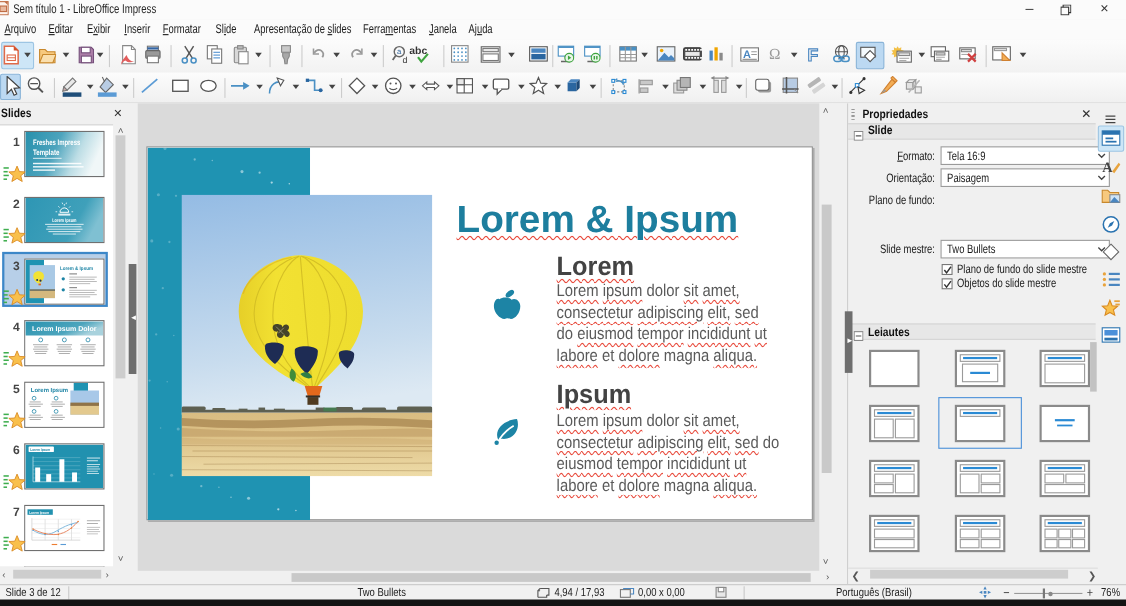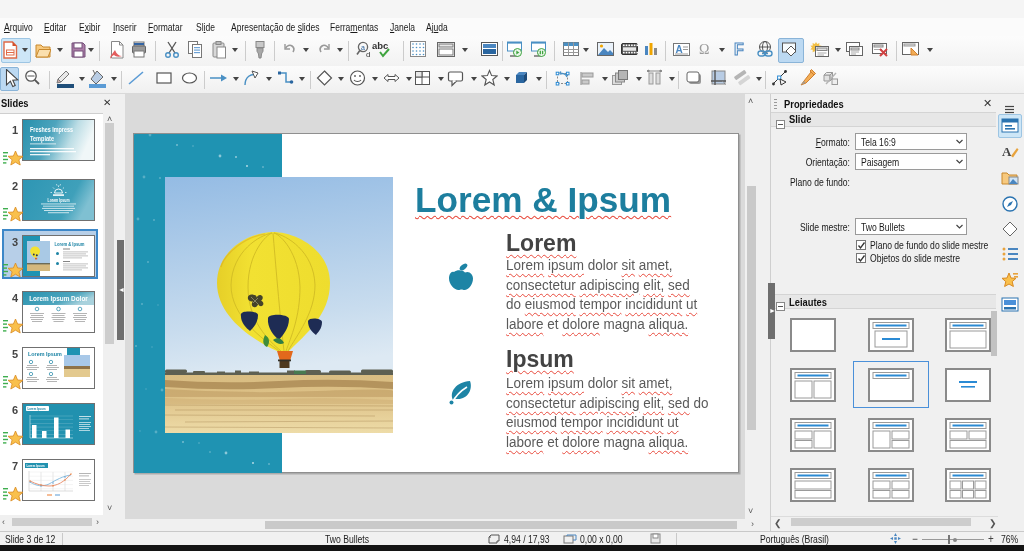--- a/index.html
+++ b/index.html
@@ -54,37 +54,51 @@
 #chsb { position:absolute; left:125px; top:425px; width:632px; height:12px; background:#f0f0f0; }
 #chsb .sbthumb { position:absolute; left:140px; top:2px; width:472px; height:8px; background:#c9c9c9; }
 
 .wavt,.wavh,.w { text-decoration:underline; text-decoration-style:wavy; text-decoration-color:#e84a3c; text-decoration-thickness:1px; text-underline-offset:3px; }
 .bodytxt { font-size:15.5px; line-height:19.6px; color:#5a5a5a; white-space:nowrap; transform:scaleX(0.87); transform-origin:0 0; }
 
 #sidebar { position:absolute; left:770px; top:0; width:254px; height:437px; background:#f0f0f0; border-left:1px solid #cfcfcf; }
 .shead { position:absolute; font-size:11px; font-weight:bold; color:#111; transform:scaleX(0.85); transform-origin:0 50%; white-space:nowrap; }
 .sband { position:absolute; left:0; width:225px; height:15px; background:#e7e7e7; border-top:1px solid #d4d4d4; border-bottom:1px solid #d4d4d4; }
 .slabel { position:absolute; font-size:11px; color:#1a1a1a; text-align:right; transform:scaleX(0.78); transform-origin:100% 50%; white-space:nowrap; }
-.sdrop { position:absolute; left:84px; width:112px; height:17px; background:#fff; border:1px solid #9a9a9a; font-size:11px; color:#1a1a1a; }
+.sdrop { position:absolute; left:84px; width:154px; height:17px; background:#fff; border:1px solid #9a9a9a; font-size:11px; color:#1a1a1a; }
 .sdrop span { position:absolute; left:5px; top:2px; transform:scaleX(0.78); transform-origin:0 50%; white-space:nowrap; }
 .sdrop .da { position:absolute; right:0; top:0; width:12px; height:15px; }
 .sbtn { position:absolute; left:84px; width:133px; height:17px; background:linear-gradient(#fdfdfd,#ededed); border:1px solid #9a9a9a; font-size:11px; color:#1a1a1a; text-align:center; line-height:15px; }
 .sbtn span { display:inline-block; transform:scaleX(0.78); transform-origin:50% 50%; white-space:nowrap; }
 .cbx { position:absolute; width:10px; height:10px; background:#fff; border:1px solid #777; } .cbx svg { display:block; }
 .cbl { position:absolute; font-size:11px; color:#1a1a1a; transform:scaleX(0.78); transform-origin:0 50%; white-space:nowrap; }
 .lthumb { position:absolute; width:46px; height:34px; background:#fff; border:2px solid #8a8a8a; }
 
 #statusbar { position:absolute; left:0; top:531px; width:1024px; height:14px; background:#f1f1f1; border-top:1px solid #c9c9c9; font-size:10.5px; color:#222; }
 #statusbar .st { position:absolute; top:1px; transform:scaleX(0.82); transform-origin:0 50%; white-space:nowrap; }
 #blackstrip { position:absolute; left:0; top:545px; width:1024px; height:6px; background:#141414; }
 .vline { position:absolute; top:1px; width:1px; height:12px; background:#c9c9c9; }
 </style>
 </head>
 <body>
 <div id="app">
+  <div id="titlebar">
+    <svg width="10" height="13" style="position:absolute;left:-2px;top:1px" viewBox="0 0 10 13">
+      <rect x="0.5" y="0.5" width="9" height="12" fill="#fdf2ec" stroke="#bf6c44"></rect>
+      <rect x="2" y="4.5" width="6" height="5" fill="#e8b89f" stroke="#bf6c44"></rect>
+      <path d="M6 0.5 l3 3 v-3 z" fill="#bf6c44"></path>
+    </svg>
+    <span class="ttext">Sem título 1 - LibreOffice Impress</span>
+    <div class="wbtn" style="left:926px">–</div>
+    <div class="wbtn" style="left:959px"><svg width="10" height="10" style="margin-top:4px" viewBox="0 0 10 10">
+          <rect x="0.5" y="2.5" width="7" height="7" fill="#fbfbfb" stroke="#333"></rect>
+          <path d="M2.5 2.5 V0.5 H9.5 V7.5 H7.5" fill="none" stroke="#333"></path>
+        </svg></div>
+    <div class="wbtn" style="left:994px">×</div>
+  </div>
   <div id="menubar">
     <span class="mi" style="left:4px"><u>A</u>rquivo</span>
     <span class="mi" style="left:44px"><u>E</u>ditar</span>
     <span class="mi" style="left:79px">E<u>x</u>ibir</span>
     <span class="mi" style="left:113px"><u>I</u>nserir</span>
     <span class="mi" style="left:148px"><u>F</u>ormatar</span>
     <span class="mi" style="left:196px">Sl<u>i</u>de</span>
     <span class="mi" style="left:231px">Apresentação de <u>s</u>lides</span>
     <span class="mi" style="left:330px">Ferra<u>m</u>entas</span>
     <span class="mi" style="left:390px"><u>J</u>anela</span>

